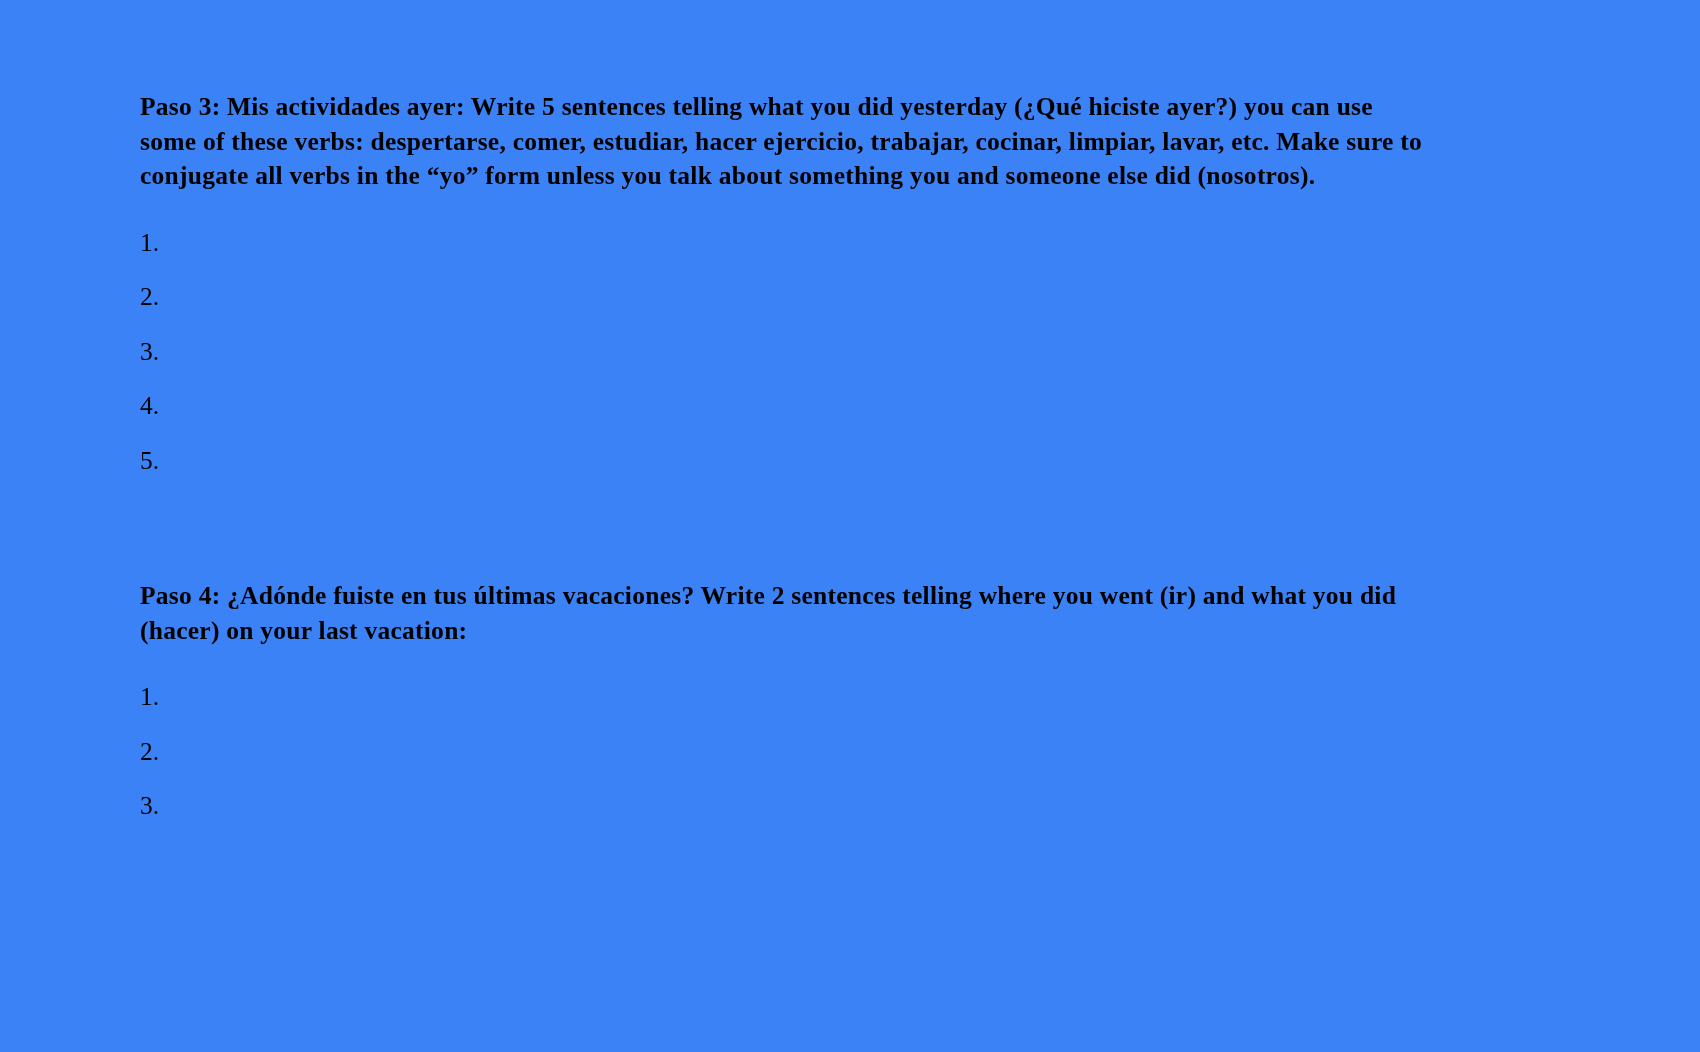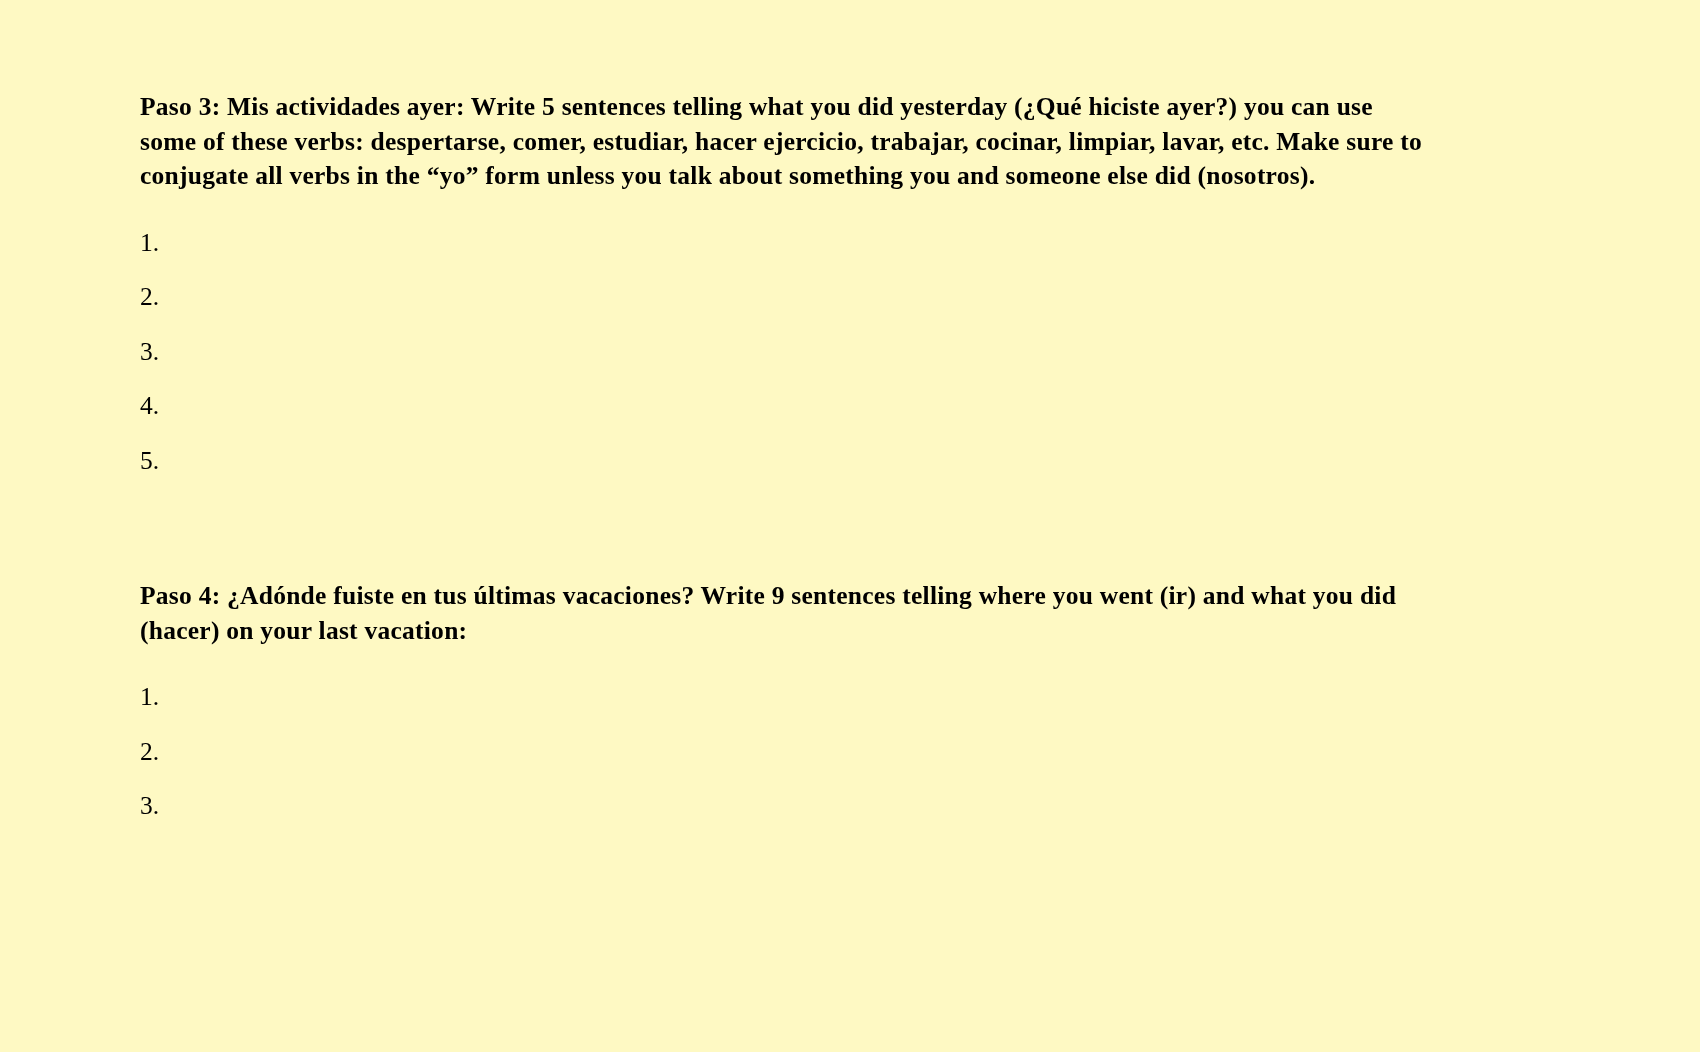--- a/index.html
+++ b/index.html
@@ -11,21 +11,21 @@
     width: 1700px;
     height: 1052px;
     font-family: "Liberation Serif", serif;
     color: #000000;
     overflow: hidden;
   }
   .page {
     position: relative;
     width: 1700px;
     height: 1052px;
-    background: #fef9c3;
+    background: #3b82f6;
     box-sizing: border-box;
     padding: 90px 140px 0 140px;
   }
   .doc-body {
     width: 1290px;
   }
   .para-heading {
     font-size: 25.5px;
     font-weight: bold;
     line-height: 1.355;
@@ -68,21 +68,21 @@
       <li class="spacer-items-1"></li>
       <li class="list-item">3.</li>
       <li class="spacer-items-1"></li>
       <li class="list-item">4.</li>
       <li class="spacer-items-1"></li>
       <li class="list-item">5.</li>
     </ul>
 
     <div class="spacer-block-gap"></div>
 
-    <p class="para-heading">Paso 4: ¿Adónde fuiste en tus últimas vacaciones? Write 9 sentences telling where you went (ir) and what you did (hacer) on your last vacation:</p>
+    <p class="para-heading">Paso 4: ¿Adónde fuiste en tus últimas vacaciones? Write 2 sentences telling where you went (ir) and what you did (hacer) on your last vacation:</p>
 
     <div class="spacer-after-heading-2"></div>
 
     <ul class="list">
       <li class="list-item">1.</li>
       <li class="spacer-items-2"></li>
       <li class="list-item">2.</li>
       <li class="spacer-items-2"></li>
       <li class="list-item">3.</li>
     </ul>

